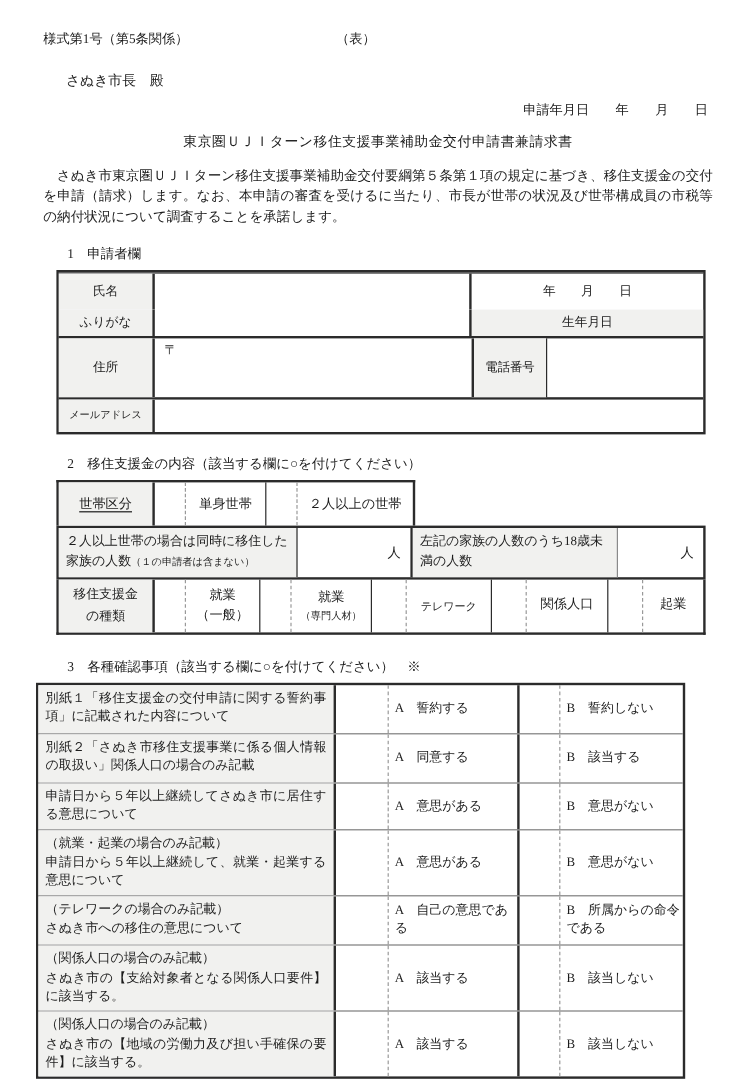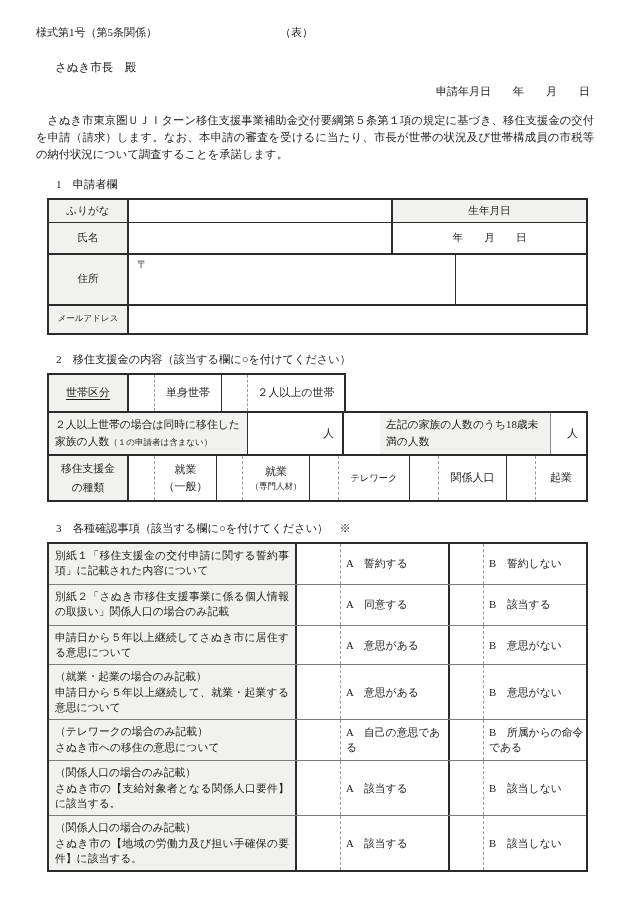--- a/index.html
+++ b/index.html
@@ -61,34 +61,34 @@
   .t2a .o1{width:66px;flex:0 0 66px;display:flex;align-items:center;justify-content:center;border-right:1px solid #2b2b2b;}
   .t2a .cc2{width:25px;flex:0 0 25px;}
   .t2a .o2{flex:1;display:flex;align-items:center;justify-content:center;}
   .t2b{width:541px;border:2px solid #2b2b2b;display:flex;height:45px;box-sizing:border-box;}
   .t2b .d1{width:199px;flex:0 0 199px;background:#f1f1ef;border-right:1px solid #2b2b2b;box-sizing:border-box;
            padding:3px 4px 3px 6px;font-size:10.8px;line-height:1.6;}
   .t2b .d1 .note{font-size:8.5px;}
   .t2b .u1{width:96px;flex:0 0 96px;border-right:2px solid #2b2b2b;box-sizing:border-box;
            display:flex;align-items:center;justify-content:flex-end;padding-right:8px;}
   .t2b .d2{width:171px;flex:0 0 171px;background:#f1f1ef;border-right:1px solid #8a8a8a;box-sizing:border-box;
-           padding:3px 4px 3px 6px;font-size:10.8px;line-height:1.6;margin-left:36px;}
+           padding:3px 4px 3px 6px;font-size:10.8px;line-height:1.6;}
   .t2b .u2{flex:1;display:flex;align-items:center;justify-content:flex-end;padding-right:8px;}
   .t2c{width:541px;border:2px solid #2b2b2b;border-top:0;display:flex;height:46px;box-sizing:border-box;}
   .t2c .tl{width:80px;flex:0 0 80px;background:#f1f1ef;border-right:2px solid #2b2b2b;box-sizing:border-box;
            display:flex;align-items:center;justify-content:center;text-align:center;white-space:pre-line;line-height:1.7;font-size:10.8px;}
   .t2c .cc{flex:0 0 auto;}
   .t2c .opt{display:flex;flex-direction:column;align-items:center;justify-content:center;line-height:1.55;
             border-right:1px solid #2b2b2b;box-sizing:border-box;}
   .t2c .opt:last-child{border-right:0;flex:1;}
   .t2c .opt .sub{font-size:8.5px;}
   .t2c .opt.sm{font-size:9.2px;}
 
   
-  .t3{margin:6px 0 0 47px;width:541px;border:2px solid #2b2b2b;font-size:10.8px;box-sizing:border-box;}
+  .t3{margin:6px 0 0 30px;width:541px;border:2px solid #2b2b2b;font-size:10.8px;box-sizing:border-box;}
   .t3row{display:flex;align-items:stretch;}
   .t3row + .t3row{border-top:1px solid #7d7d7d;}
   .t3 .q{width:248px;flex:0 0 248px;background:#f1f1ef;border-right:2px solid #2b2b2b;box-sizing:border-box;
          padding:4px 6px;line-height:1.42;white-space:pre-line;text-align:justify;}
   .t3 .acell{width:153px;flex:0 0 153px;border-right:2px solid #2b2b2b;box-sizing:border-box;display:flex;}
   .t3 .bcell{flex:1;display:flex;}
   .t3 .circ{flex:0 0 auto;}
   .t3 .ca{width:43px;}
   .t3 .cb{width:33px;}
   .t3 .ans{flex:1;display:flex;align-items:center;padding:4px 2px 4px 5px;line-height:1.4;}
@@ -98,40 +98,42 @@
 <body>
 
 <div class="page">
 
   <div class="hdr-row">
     <span class="form-code">様式第1号（第5条関係）</span>
     <span class="side-label">（表）</span>
   </div>
   <div class="addressee">さぬき市長　殿</div>
   <div class="date-line">申請年月日　　年　　月　　日</div>
+  <div class="doc-title">東京圏ＵＪＩターン移住支援事業補助金交付申請書兼請求書</div>
 
   <p class="preamble">　さぬき市東京圏ＵＪＩターン移住支援事業補助金交付要綱第５条第１項の規定に基づき、移住支援金の交付を申請（請求）します。なお、本申請の審査を受けるに当たり、市長が世帯の状況及び世帯構成員の市税等の納付状況について調査することを承諾します。</p>
 
   <div class="sec-heading">1　申請者欄</div>
   <div class="t1">
+    <div class="t1row r2">
+      <div class="lbl r2">氏名</div>
+      <div class="val r2"></div>
+      <div class="birthcol r2">年　　月　　日</div>
+    </div>
     <div class="t1row r1">
       <div class="lbl r1">ふりがな</div>
       <div class="val r1"></div>
       <div class="birthcol gray r1">生年月日</div>
     </div>
-    <div class="t1row r2">
-      <div class="lbl r2">氏名</div>
-      <div class="val r2"></div>
-      <div class="birthcol r2">年　　月　　日</div>
-    </div>
     <div class="t1row r3">
       <div class="lbl r3">住所</div>
       <div class="val r3">
         <span class="postal">〒</span>
       </div>
+      <div class="phone-lbl r3">電話番号</div>
       <div class="phone-val r3"></div>
     </div>
     <div class="t1row r4">
       <div class="lbl small r4">メールアドレス</div>
       <div class="val r4"></div>
     </div>
   </div>
 
   <div class="sec-heading s2">2　移住支援金の内容（該当する欄に○を付けてください）</div>
   <div class="t2">

